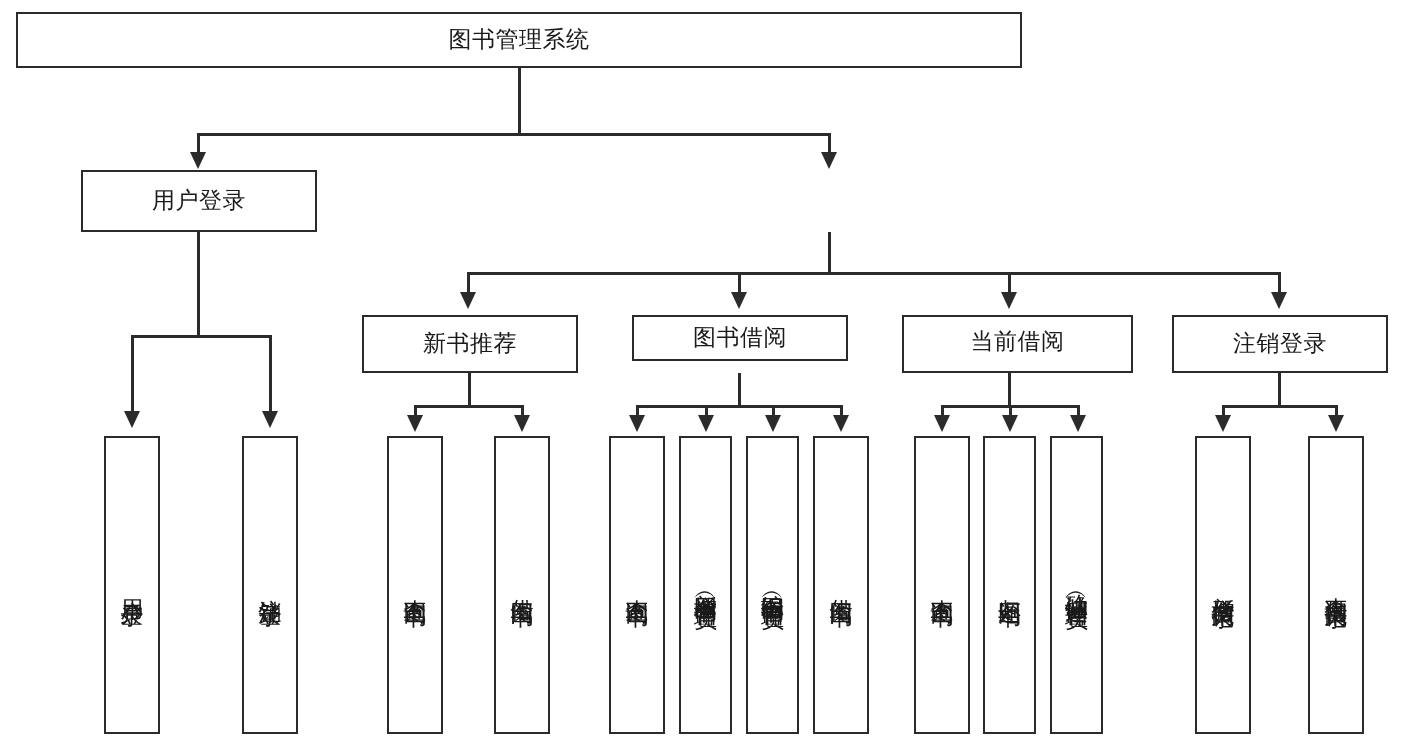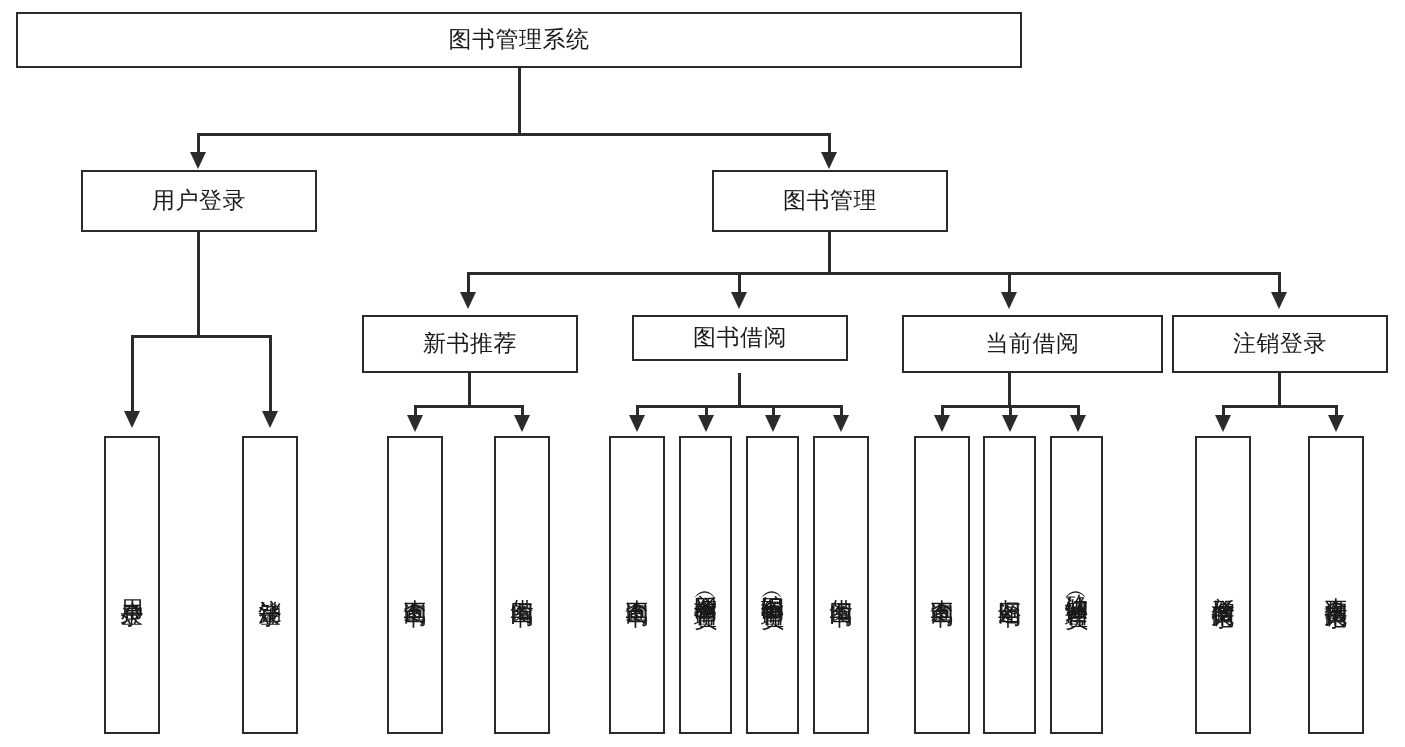--- a/index.html
+++ b/index.html
@@ -99,23 +99,20 @@
   <div class="vline" style="left:197px; top:133px; height:24px;"></div>
   <div class="arrow" style="left:190px; top:152px;"></div>
 
   <div class="vline" style="left:828px; top:133px; height:24px;"></div>
   <div class="arrow" style="left:821px; top:152px;"></div>
 
   <div class="node h" style="left:81px; top:170px; width:236px; height:62px;">
     <span class="label">用户登录</span>
   </div>
 
-  <div class="node h" style="left:712px; top:170px; width:236px; height:62px;">
-    <span class="label">图书管理</span>
-  </div>
 
   <div class="vline" style="left:197px; top:232px; height:105px;"></div>
   <div class="hline" style="left:131px; top:335px; width:141px; height:3px;"></div>
   <div class="vline" style="left:131px; top:335px; height:80px;"></div>
   <div class="arrow" style="left:124px; top:411px;"></div>
   <div class="vline" style="left:269px; top:335px; height:80px;"></div>
   <div class="arrow" style="left:262px; top:411px;"></div>
 
   <div class="vline" style="left:828px; top:232px; height:42px;"></div>
   <div class="hline" style="left:467px; top:272px; width:814px; height:3px;"></div>
@@ -127,21 +124,21 @@
   <div class="arrow" style="left:1001px; top:292px;"></div>
   <div class="vline" style="left:1278px; top:272px; height:24px;"></div>
   <div class="arrow" style="left:1271px; top:292px;"></div>
 
   <div class="node h" style="left:362px; top:315px; width:216px; height:58px;">
     <span class="label">新书推荐</span>
   </div>
   <div class="node h" style="left:632px; top:315px; width:216px; height:46px;">
     <span class="label">图书借阅</span>
   </div>
-  <div class="node h" style="left:902px; top:315px; width:261px; height:58px;">
+  <div class="node h" style="left:902px; top:315px; width:231px; height:58px;font-family:Liberation Mono, monospace;">
     <span class="label">当前借阅</span>
   </div>
   <div class="node h" style="left:1172px; top:315px; width:216px; height:58px;">
     <span class="label">注销登录</span>
   </div>
 
   <div class="vline" style="left:468px; top:373px; height:34px;"></div>
   <div class="hline" style="left:414px; top:405px; width:110px; height:3px;"></div>
   <div class="vline" style="left:414px; top:405px; height:14px;"></div>
   <div class="arrow" style="left:407px; top:415px;"></div>

